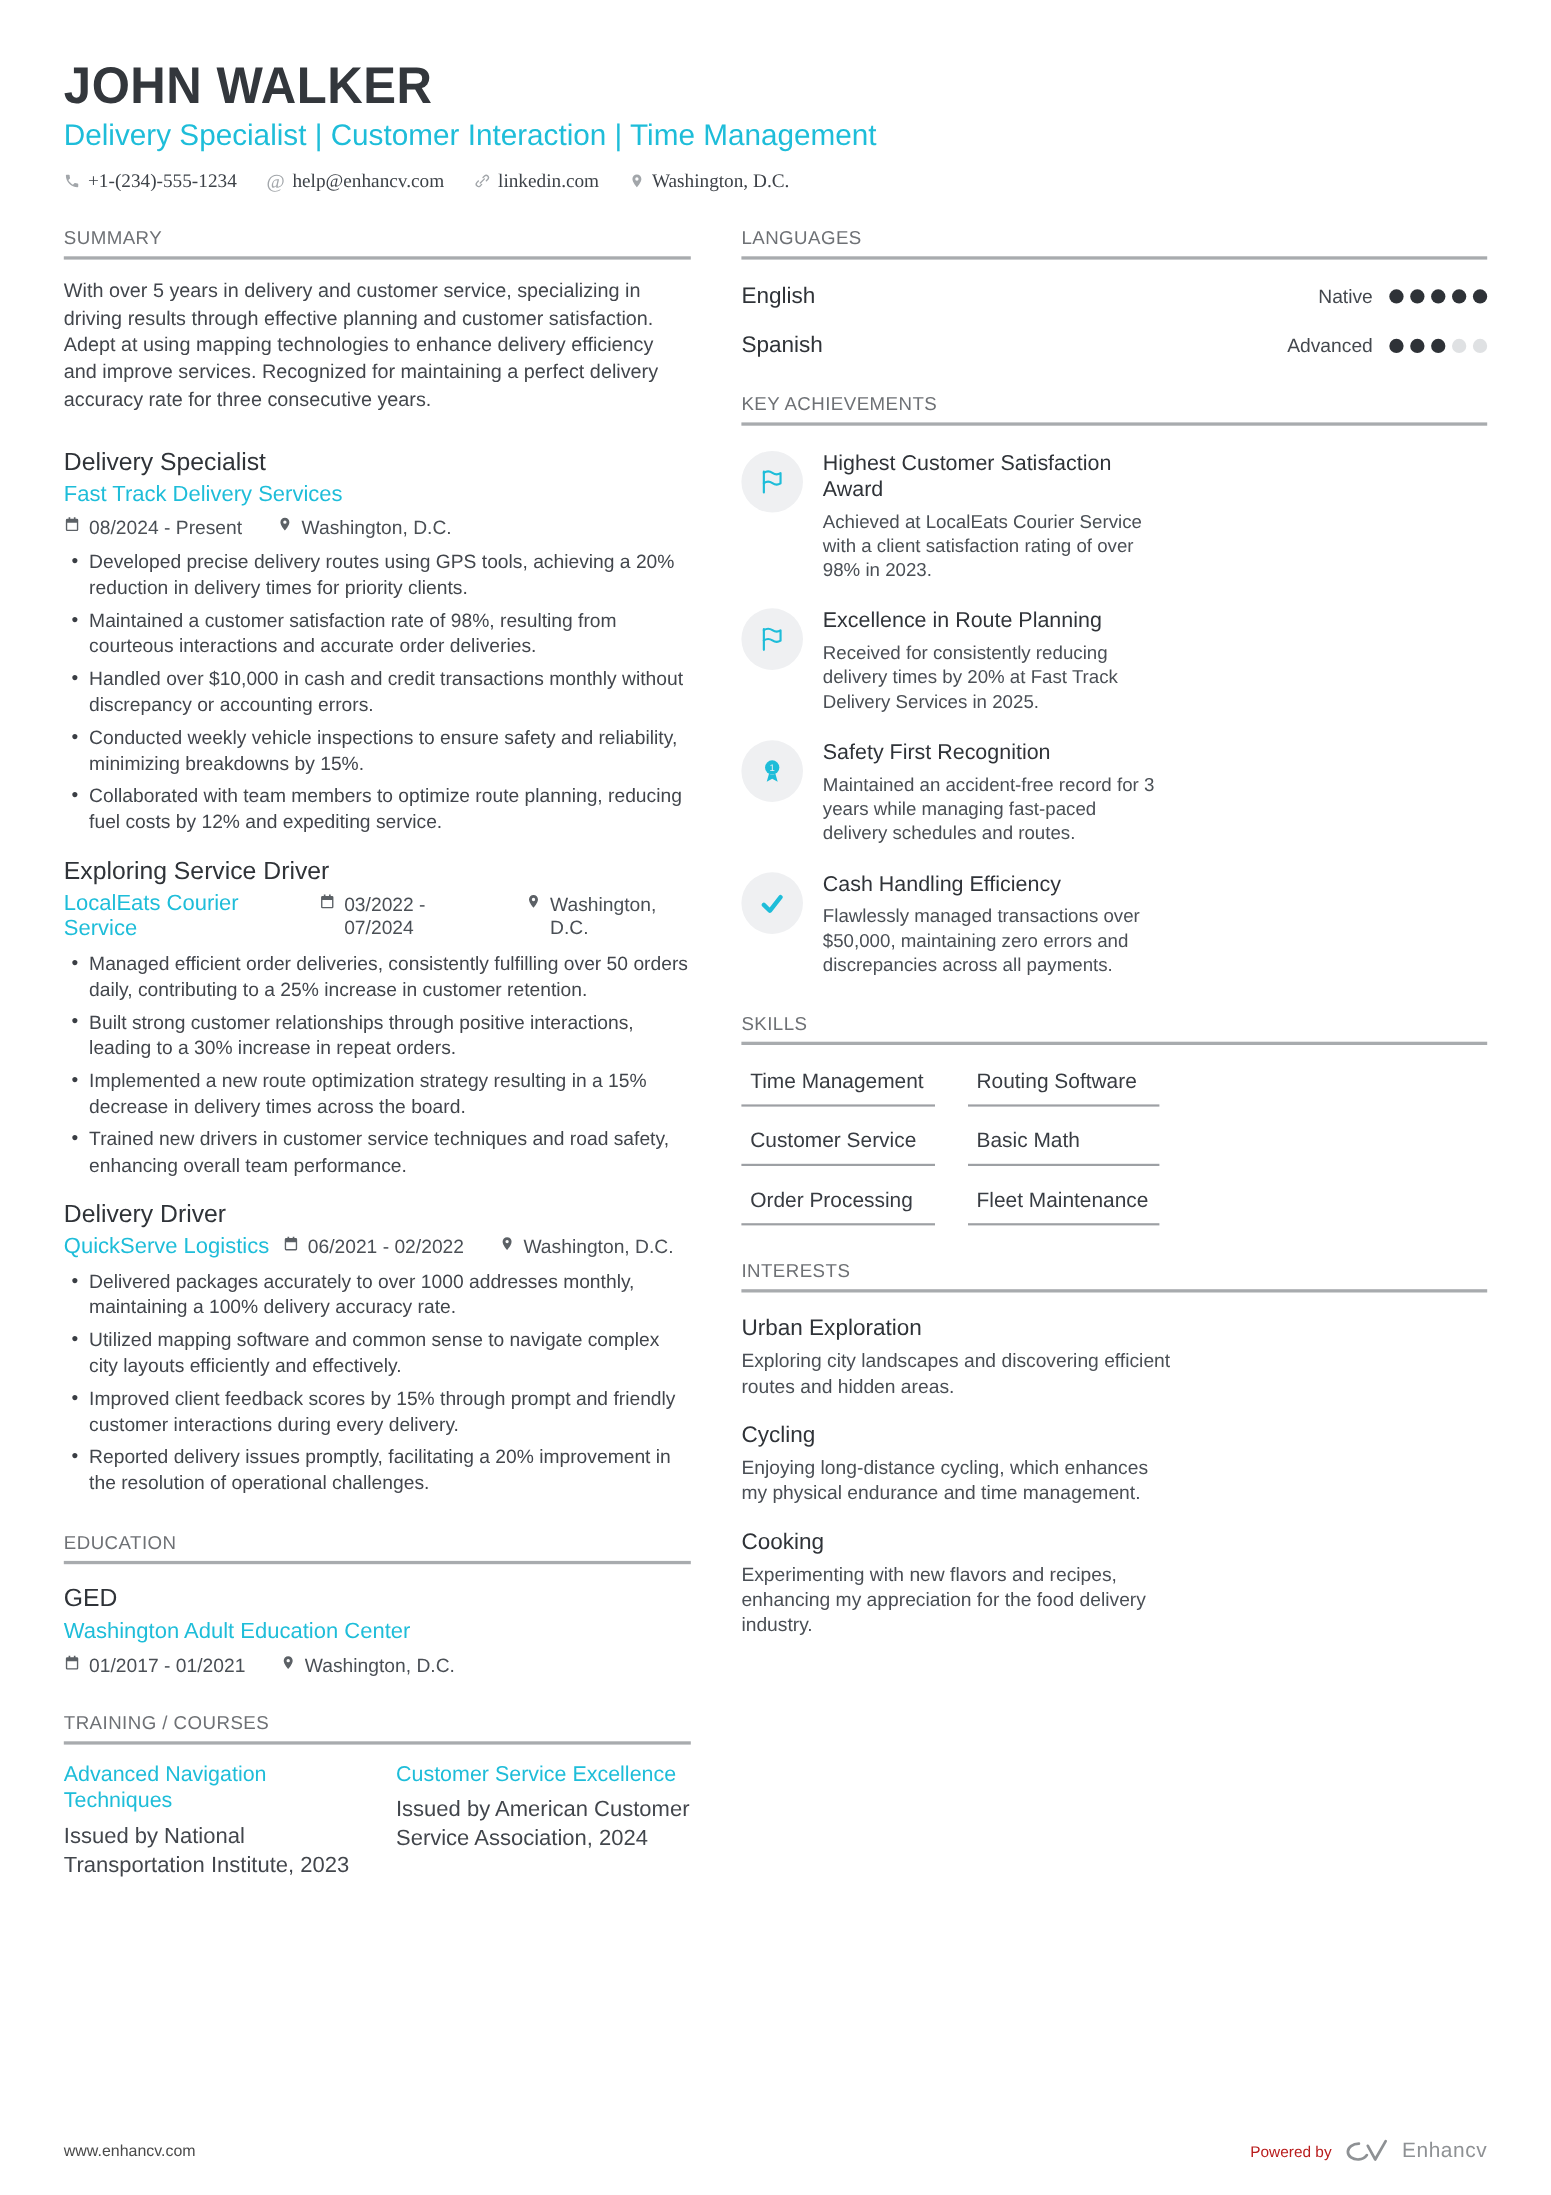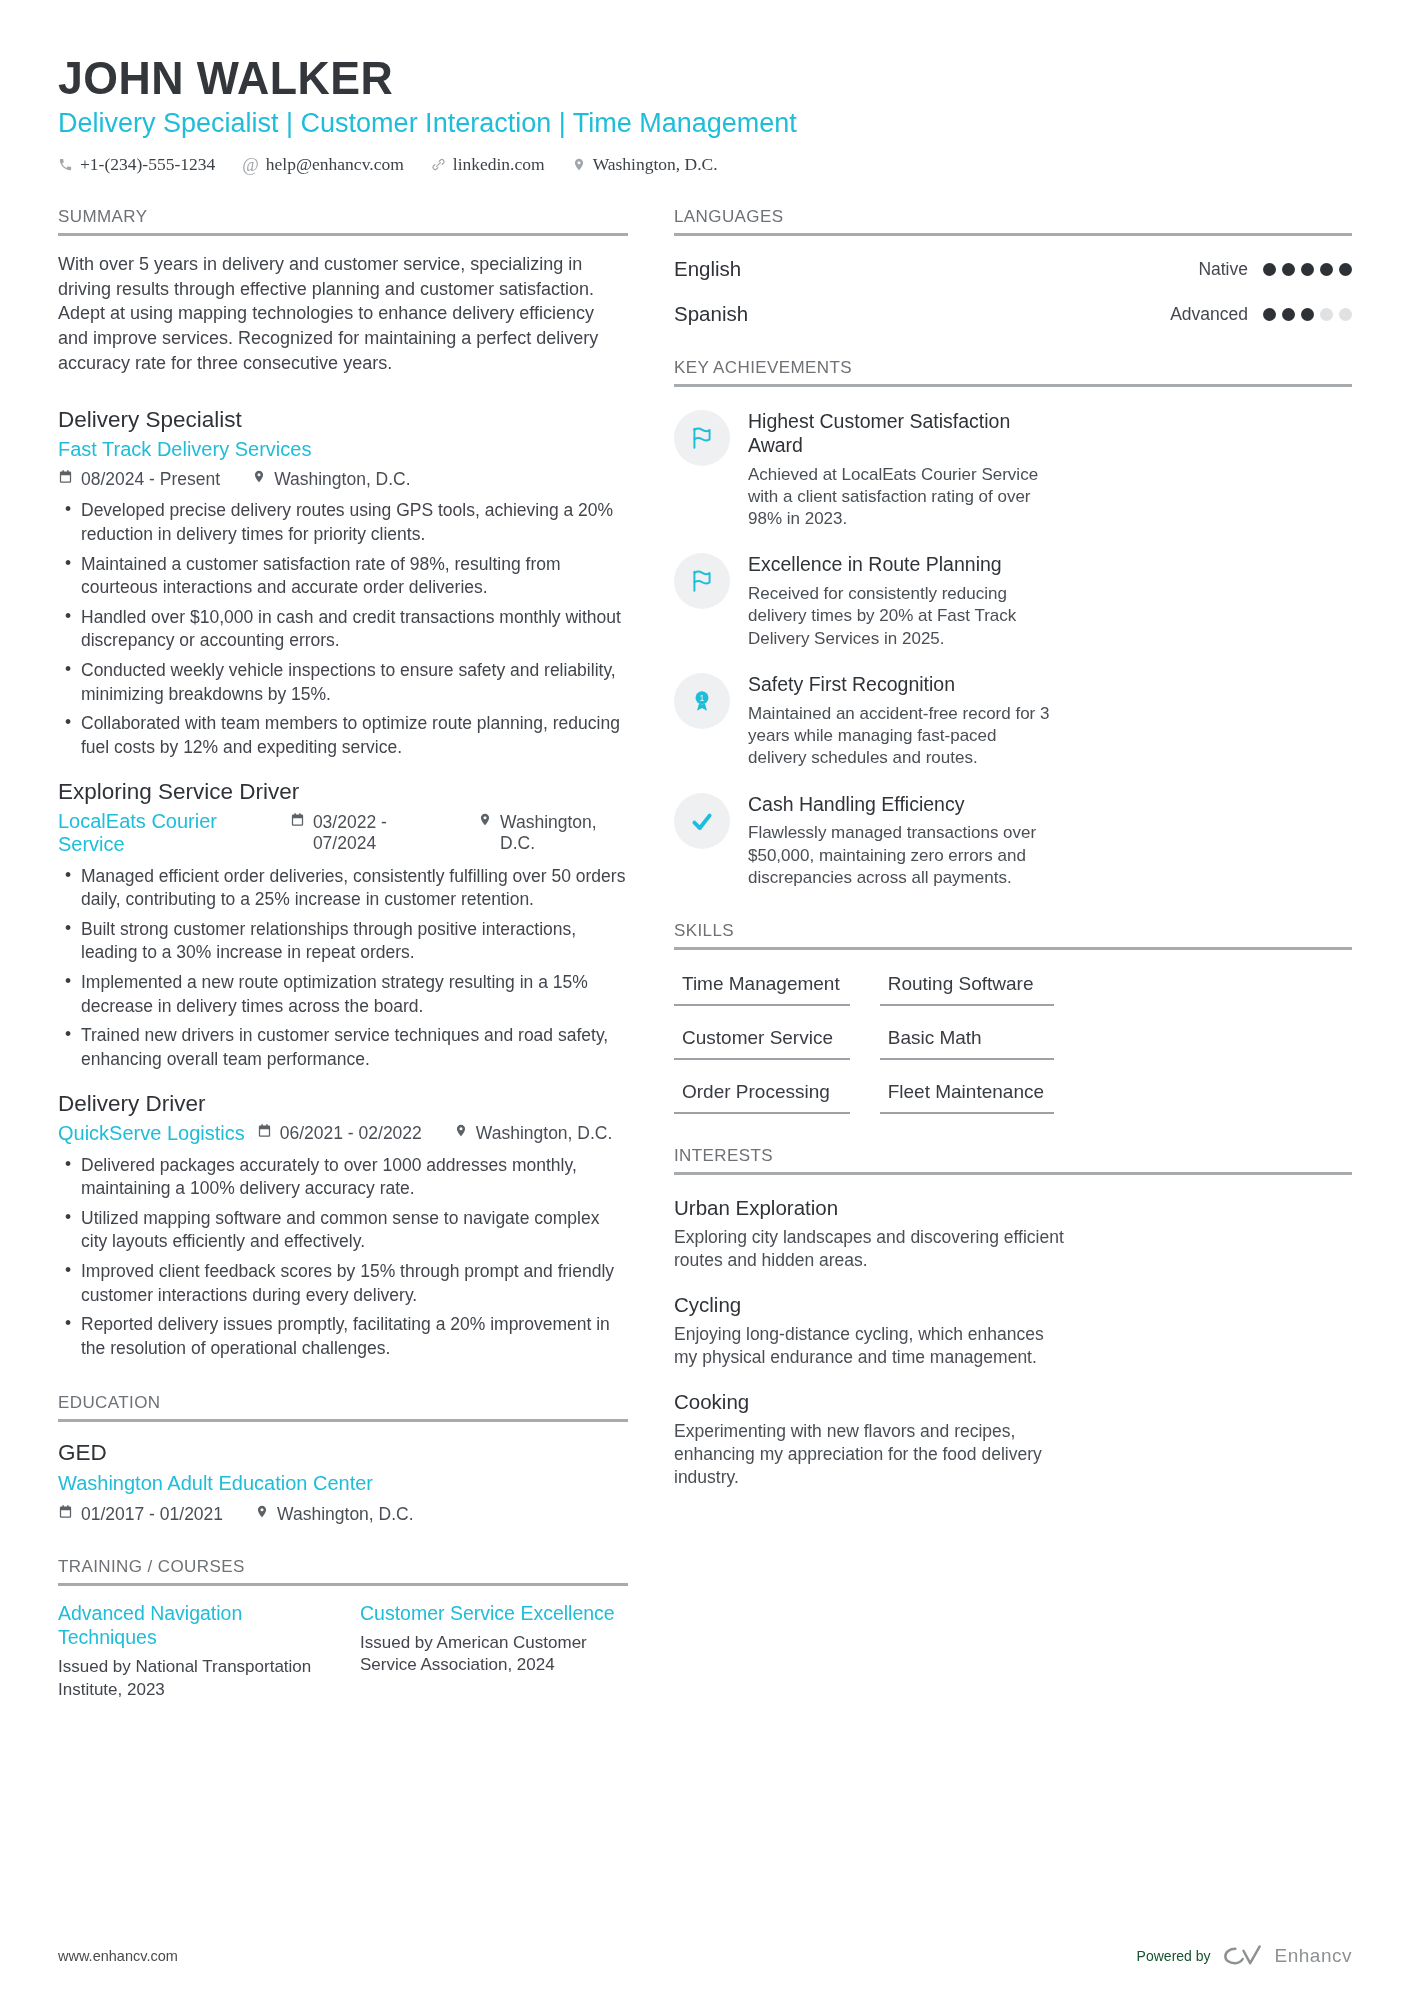--- a/index.html
+++ b/index.html
@@ -48,21 +48,21 @@
   .micon svg{display:block;}
   .bullets{list-style:none;margin:3px 0 0 0;padding:0;font-size:17.5px;line-height:1.35;color:var(--text);}
   .bullets li{position:relative;padding-left:23px;margin-bottom:6px;}
   .bullets li::before{content:"\2022";position:absolute;left:7px;top:-1px;color:#3a3e44;}
   
   .edu-degree{font-size:22.5px;color:var(--dark);margin:18px 0 6px 0;}
   .edu-school{font-size:20px;color:var(--accent);margin-bottom:9px;}
   
   .courses{display:grid;grid-template-columns:1fr 1fr;column-gap:34px;margin-top:15px;}
   .course-title{font-size:19.5px;color:var(--accent);line-height:1.25;margin-bottom:7px;}
-  .course-issuer{font-size:17px;line-height:1.32;color:var(--text);}
+  .course-issuer{font-size:20px;line-height:1.32;color:var(--text);}
   
   .lang-row{display:flex;align-items:center;margin-top:21px;}
   .lang-name{flex:1;font-size:20.5px;color:var(--dark);}
   .lang-level{font-size:17.5px;color:#44484e;margin-right:15px;}
   .dots{display:flex;gap:6px;align-items:center;}
   .dot{width:13px;height:13px;border-radius:50%;background:#dfe1e3;}
   .dot.filled{background:#2e3237;}
   
   .ach{display:flex;gap:18px;margin-top:23px;}
   .ach-icon{
@@ -80,21 +80,21 @@
   .interest{margin-top:21px;}
   .interest-title{font-size:20.5px;color:var(--dark);margin-bottom:6px;}
   .interest-text{font-size:17.5px;line-height:1.31;color:#4a4f55;max-width:392px;}
   
   footer{
     position:absolute;left:58px;right:58px;bottom:26px;
     display:flex;justify-content:space-between;align-items:center;
   }
   .site{font-size:14.5px;color:#4a4a4a;}
   .powered{display:flex;align-items:center;gap:11px;}
-  .powered-label{font-size:14px;color:#14532d;}
+  .powered-label{font-size:14px;color:#b91c1c;}
   .logo svg{display:block;}
   .brand{font-size:19px;color:#8e9194;letter-spacing:.5px;}
 </style>
 </head>
 <body>
 
 <div class="page">
 
   <header>
     <h1 class="name">JOHN WALKER</h1>

